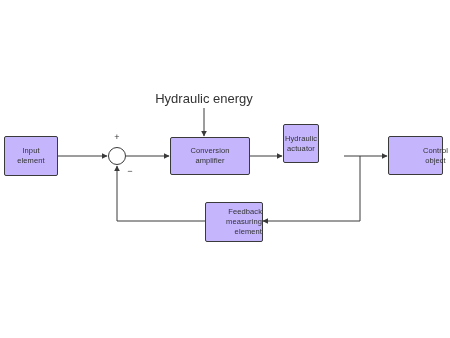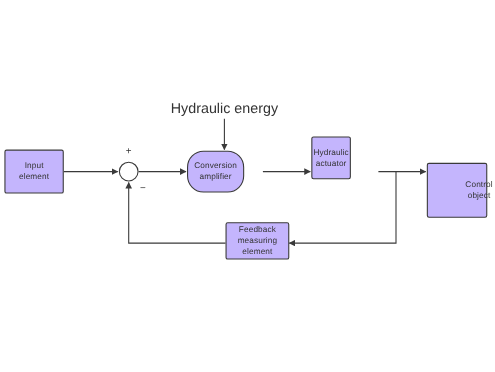--- a/index.html
+++ b/index.html
@@ -101,34 +101,34 @@
 
 
   <div class="sign" style="left:108px; top:133px; width:18px;">+</div>
 
   <div class="junction" style="left:108px; top:147px; width:18px; height:18px;"></div>
 
   <div class="sign" style="left:123px; top:167px; width:14px;">−</div>
 
   <div class="caption" style="left:154px; top:94px; width:100px;">Hydraulic energy</div>
 
-  <div class="node" style="left:170px; top:137px; width:52px; height:38px;border-radius:15px;">
+  <div class="node" style="left:170px; top:137px; width:80px; height:38px;">
     <span>Conversion</span>
     <span>amplifier</span>
   </div>
 
   <div class="node" style="left:283px; top:124px; width:36px; height:39px;">
     <span>Hydraulic</span>
     <span>actuator</span>
   </div>
 
-  <div class="node" style="left:388px; top:148px; width:55px; height:50px;padding-left:40px;">
+  <div class="node" style="left:388px; top:136px; width:55px; height:39px;padding-left:40px;">
     <span>Control</span>
     <span>object</span>
   </div>
 
-  <div class="node" style="left:205px; top:202px; width:58px; height:34px;">
+  <div class="node" style="left:205px; top:202px; width:58px; height:40px;align-items:flex-end;">
     <span>Feedback</span>
     <span>measuring</span>
     <span>element</span>
   </div>
 
 </div>
 
 </body></html>

